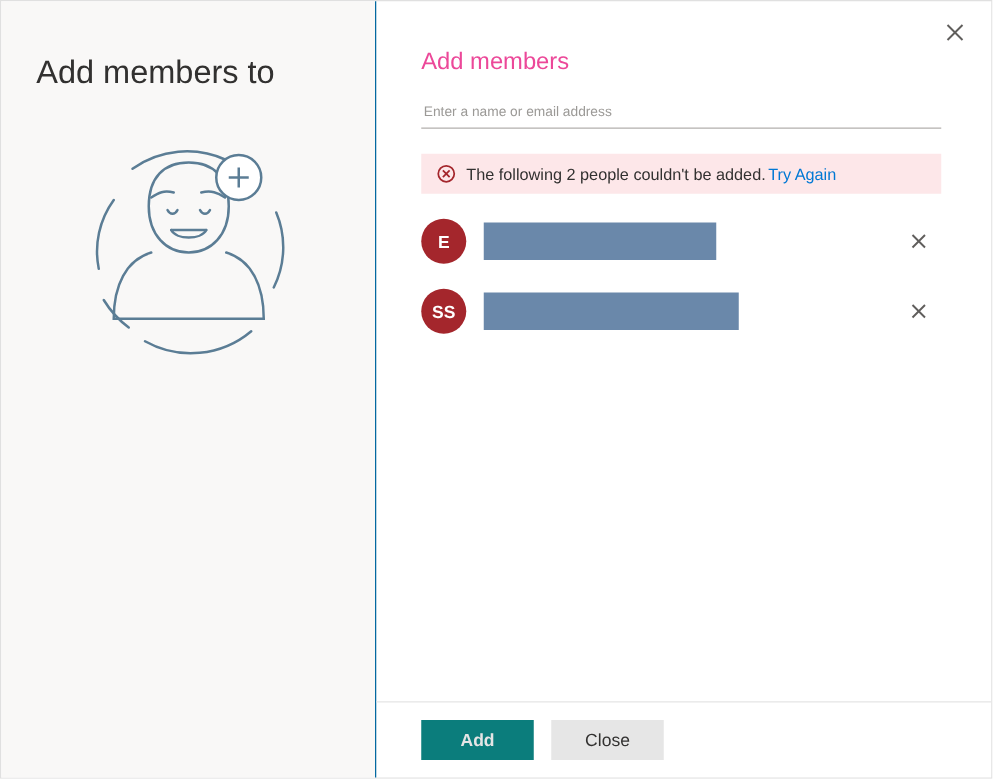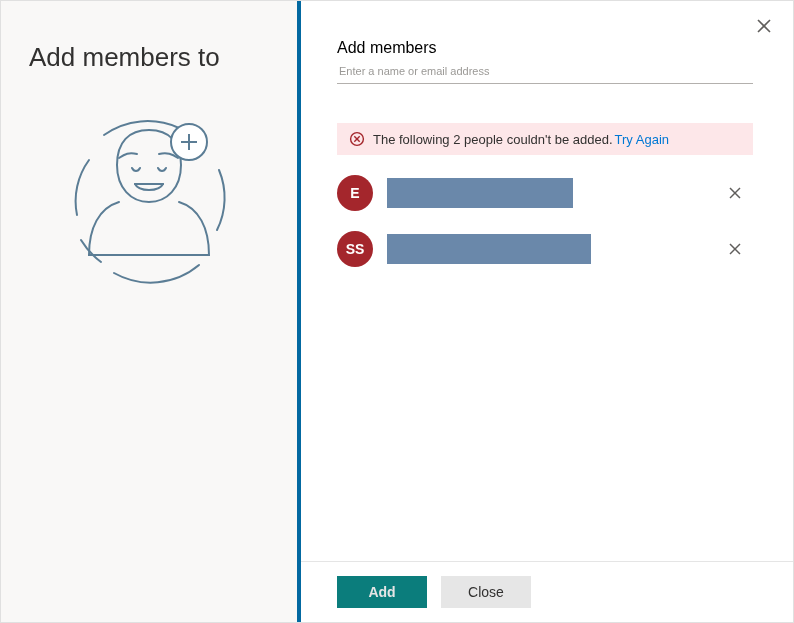--- a/index.html
+++ b/index.html
@@ -15,21 +15,21 @@
     display: flex;
     width: 794px;
     height: 623px;
     border: 1px solid #e0e0e0;
     position: relative;
   }
   .left {
     width: 300px;
     background: #f9f8f7;
     padding: 40px 28px 20px 28px;
-    border-right: 4px solid #0369a1;
+    border-right: 1px solid #0369a1;
   }
   .left-title {
     font-size: 26px;
     font-weight: 400;
     line-height: 1.25;
     color: #323130;
   }
   .left-desc {
     margin-top: 18px;
     font-size: 14px;
@@ -46,36 +46,36 @@
     position: relative;
     display: flex;
     flex-direction: column;
   }
   .right-body {
     flex: 1;
     padding: 38px 40px 0 36px;
     overflow: hidden;
   }
   .field-label {
-    font-size: 16px;
-    color: #000000;
-    margin-bottom: 2px;
+    font-size: 19px;
+    color: #ec4899;
+    margin-bottom: 17px;
   }
   .field-input {
     width: 100%;
     border: none;
     border-bottom: 1px solid #b3b0ad;
     font-size: 11px;
     padding: 6px 2px 6px 2px;
     color: #323130;
     background: transparent;
   }
   .field-input::placeholder { color: #9b9996; }
   .error-bar {
-    margin-top: 39px;
+    margin-top: 20px;
     background: #fde7e9;
     display: flex;
     align-items: center;
     padding: 8px 12px;
     font-size: 13px;
     color: #323130;
     text-align: right;
   }
   .error-icon {
     width: 16px; height: 16px; flex: 0 0 16px;

